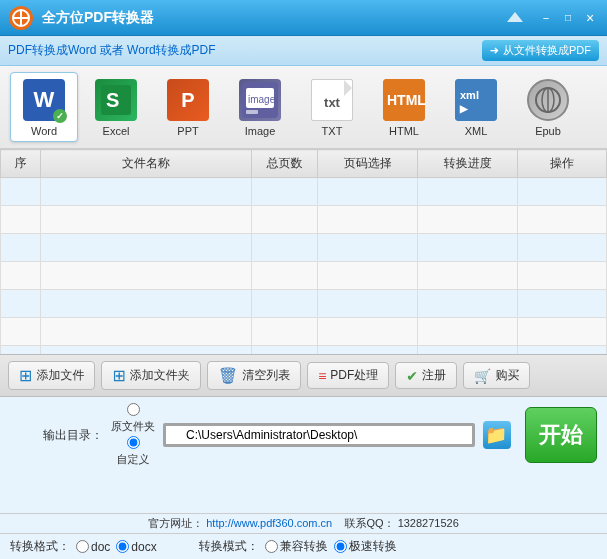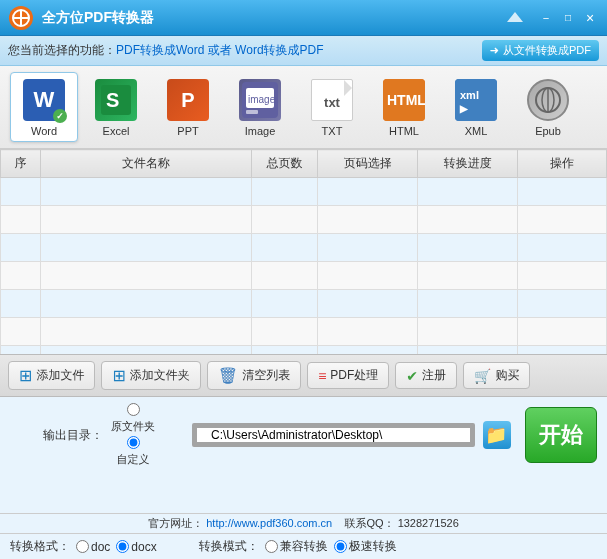--- a/index.html
+++ b/index.html
@@ -293,27 +293,26 @@
     .radio-item {
       display: flex;
       align-items: center;
       gap: 3px;
       font-size: 11px;
       color: #333;
       flex-direction: column;
     }
     .path-input {
       flex: 1;
-      border: 5px solid #a3a3a3;
+      border: 3px solid #a3a3a3;
       border-radius: 2px;
-      padding: 3px 14px;
+      padding: 3px 20px;
       font-size: 12px;
       background: white;
       height: 24px;
-      margin-left: 29px;
     }
     .folder-btn {
       width: 28px;
       height: 28px;
       background: linear-gradient(to bottom, #60c0f0, #2090d0);
       border: none;
       border-radius: 4px;
       cursor: pointer;
       display: flex;
       align-items: center;
@@ -406,21 +405,20 @@
     </div>
     <div class="title-btn close">
       <span class="close-icon"></span>
     </div>
   </div>
 </div>
 
 <div class="main-content">
 
   <div class="func-bar">
-    <span class="func-label">您当前选择的功能：</span>
     <span class="func-link">PDF转换成Word 或者 Word转换成PDF</span>
     <button class="func-switch">
       <span>➜</span>
       <span>从文件转换成PDF</span>
     </button>
   </div>
 
   <div class="tools-row">
 
     <div class="tool-item active">

